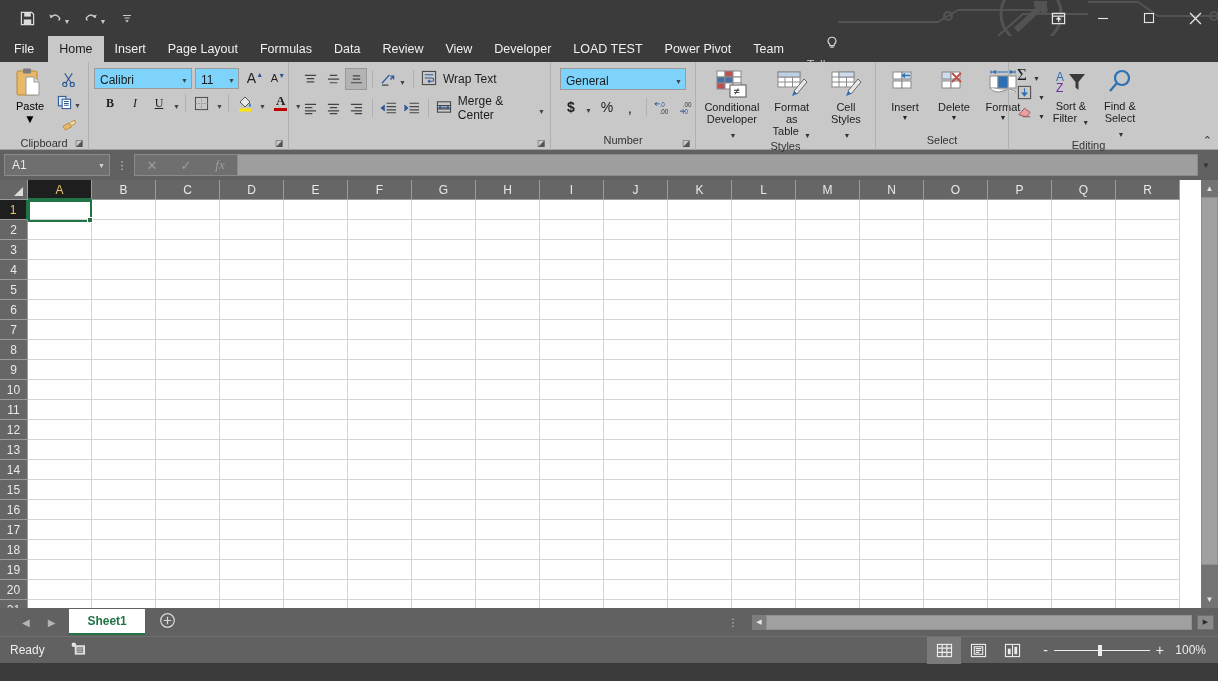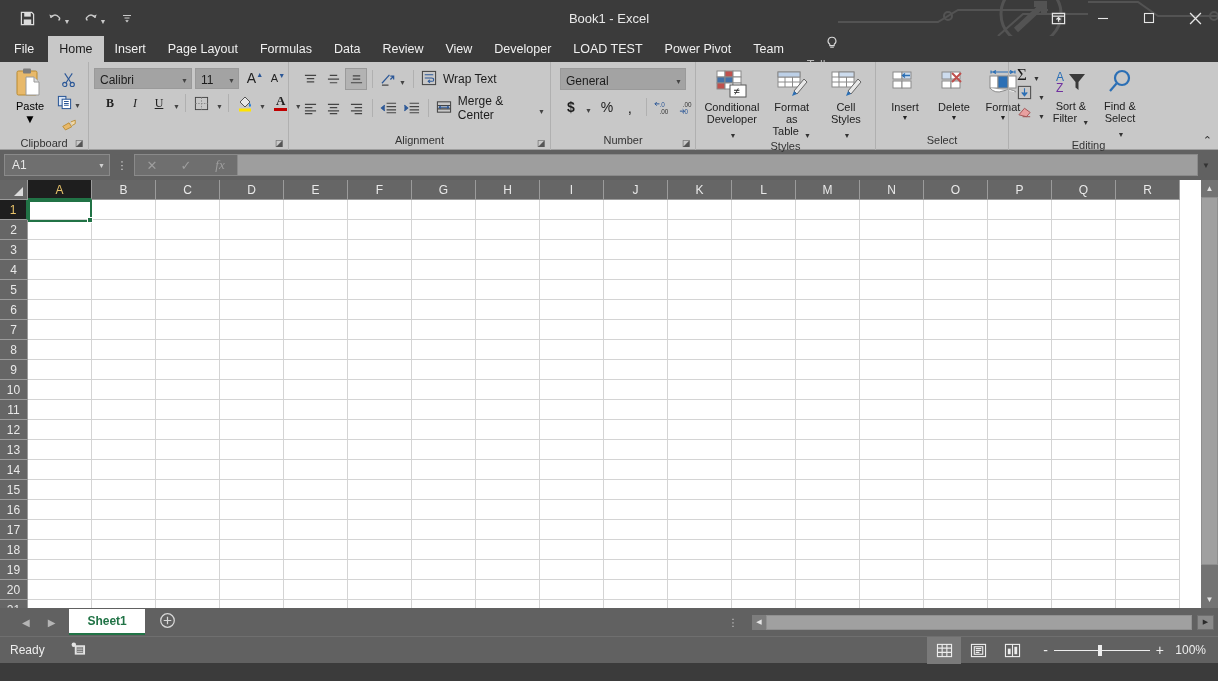--- a/index.html
+++ b/index.html
@@ -94,21 +94,21 @@
 
   .smallbtn{
     height:22px; min-width:22px; display:flex; align-items:center; justify-content:center;
     color:#222; font-size:12px; padding:0 2px;
   }
   .smallbtn.on{ background:#b3b3b3; border:1px solid #9a9a9a; }
   .row{ display:flex; align-items:center; gap:1px; }
   .vsep{ width:1px; height:18px; background:#b0b0b0; margin:0 4px; }
 
   .combo{
-    background:#a3a3a3; border:1px solid #9a9a9a; height:21px;
+    background:#7dd3fc; border:1px solid #9a9a9a; height:21px;
     display:flex; align-items:center; font-size:12px; color:#1c1c1c; padding:4px 3px 0 5px;
   }
   .combo .cv{ flex:1; overflow:hidden; white-space:nowrap;}
   .combo .cd{ font-size:7px; color:#444; padding-left:4px;}
 
   
   .clip-left{ display:flex; flex-direction:column; align-items:center; width:50px;}
   .clip-right{ display:flex; flex-direction:column; gap:1px; padding-top:2px;}
 
   .collapse{
@@ -268,21 +268,20 @@
       </svg>
       <span class="caret">▼</span>
     </div>
     <div class="qat-btn">
       <svg width="12" height="12" viewBox="0 0 12 12" stroke="#c9c9c9" stroke-width="1.2">
         <path d="M2 3.5 H10 M3.5 6 H8.5 M4.8 8.2 L6 9.6 L7.2 8.2" fill="none"></path>
       </svg>
     </div>
   </div>
 
-  <div class="title">Book1 - Excel</div>
 
   <div class="winbtns">
     <div class="ribdisp">
       <svg width="15" height="15" viewBox="0 0 16 16" fill="none" stroke="#e6e6e6" stroke-width="1.3">
         <rect x="1.5" y="2.5" width="13" height="11"></rect>
         <path d="M1.5 5.5 H14.5"></path>
         <path d="M8 11.5 V7 M5.8 9 L8 6.9 L10.2 9"></path>
       </svg>
     </div>
     <div class="winbtn">
@@ -501,21 +500,20 @@
               <rect x="1.5" y="3" width="14" height="11"></rect>
               <path d="M1.5 7 H15.5 M1.5 10.5 H15.5"></path>
               <path d="M3.5 8.7 H13.5 M5 7.2 L3.3 8.7 L5 10.2 M12 7.2 L13.7 8.7 L12 10.2" stroke="#2b5797"></path>
             </svg>
           </span>
           <span style="font-size:12px;color:#1c1c1c;margin-left:5px">Merge &amp; Center</span>
           <span class="caret" style="color:#444;margin-left:5px">▼</span>
         </div>
       </div>
     </div>
-    <div class="glabel">Alignment</div>
     <div class="dlg">◪</div>
   </div>
 
   <div class="group" style="width:145px">
     <div class="gbody" style="flex-direction:column;gap:6px;padding-top:6px;padding-left:9px">
       <div class="combo" style="width:126px;height:22px">
         <span class="cv">General</span>
         <span class="cd">▼</span>
       </div>
       <div class="row">

